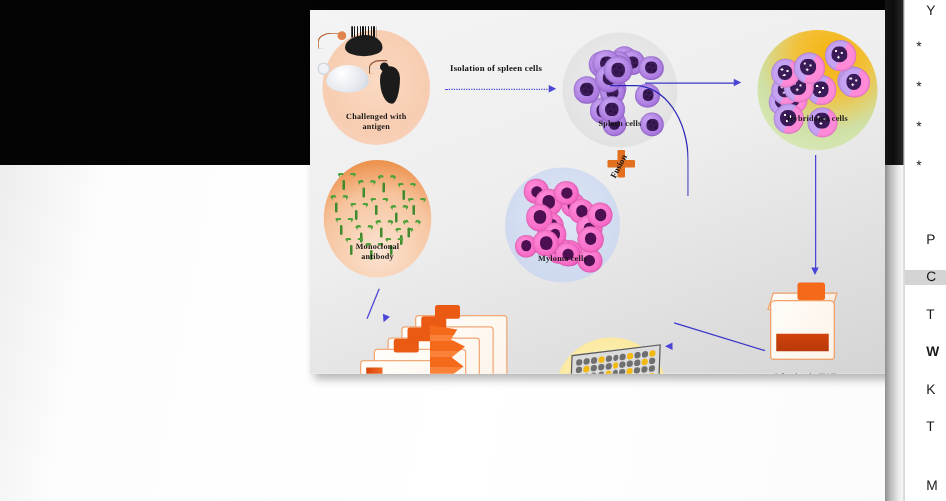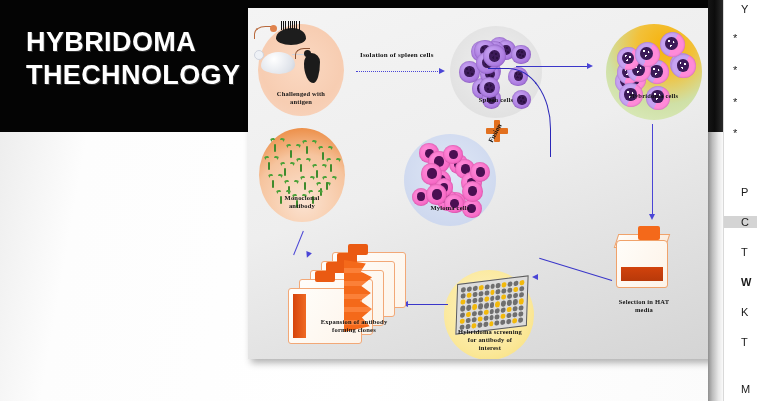--- a/index.html
+++ b/index.html
@@ -32,21 +32,21 @@
   }
 
   
   #citation{
     position:absolute;left:33px;top:369px;
     font-size:12.5px;color:#1b1b1b;white-space:nowrap;
   }
 
   
   #figure{
-    position:absolute;left:248px;top:8px;width:467px;height:351px;
+    position:absolute;left:248px;top:8px;width:467px;height:291px;
     background:linear-gradient(160deg,#f4f4f4 0%,#eeeeee 45%,#d4d4d4 100%);
     box-shadow:3px 4px 7px rgba(0,0,0,.30);
     overflow:hidden;
   }
 
   .blob{position:absolute;border-radius:50%;}
   .caption{
     position:absolute;text-align:center;
     font-family:"Liberation Serif",serif;
     font-weight:bold;font-size:6.5px;color:#151515;
@@ -276,22 +276,20 @@
     font-size:11px;color:#1a1a1a;white-space:nowrap;
   }
   .ol-hl{background:#d4d4d4;}
 </style>
 </head>
 <body>
 
 <div id="slide">
 
   <div id="slide-header"></div>
-  <div id="slide-title">HYBRIDOMA
-THECHNOLOGY</div>
 
   <div id="figure">
 
     <div class="blob" id="blob-mouse"></div>
     <div id="mouse-dark-tail"></div>
     <div id="mouse-dark"></div>
     <div id="mouse-dark-ear"></div>
     <div id="mouse-white-ear"></div>
     <div id="mouse-white"></div>
     <div id="mouse-white-tail"></div>

